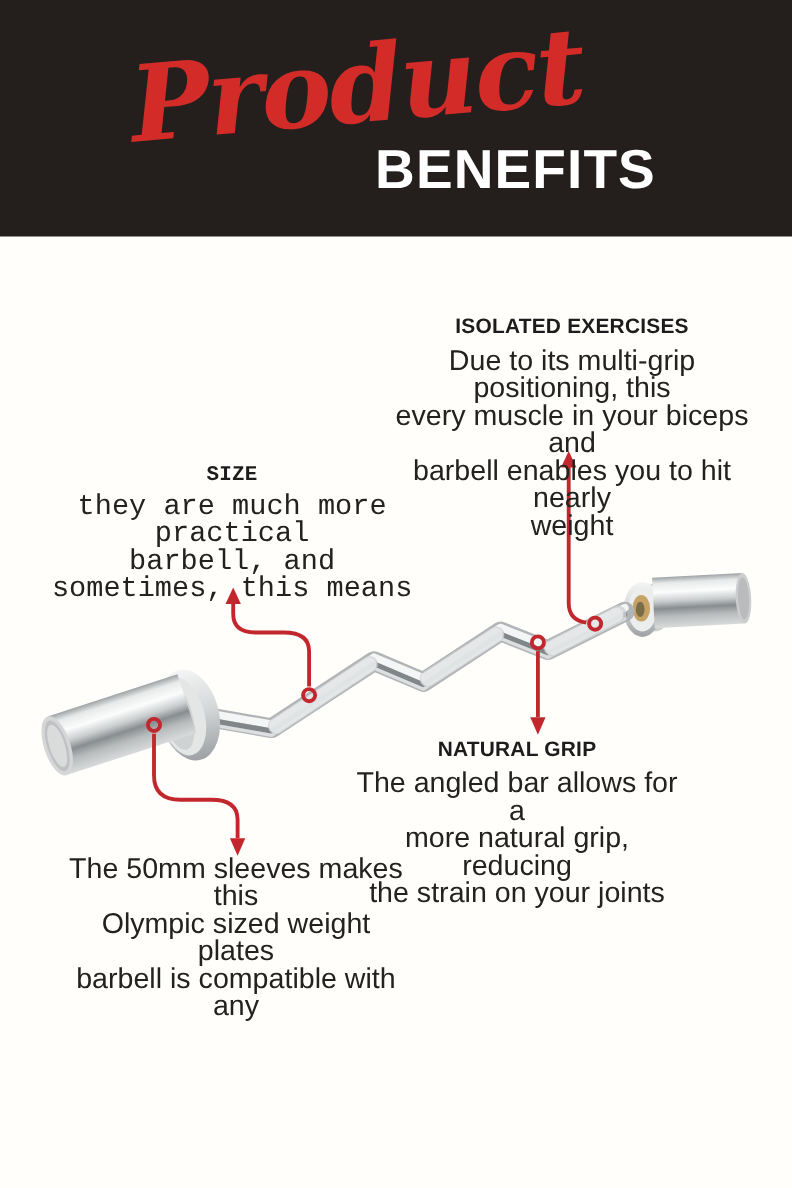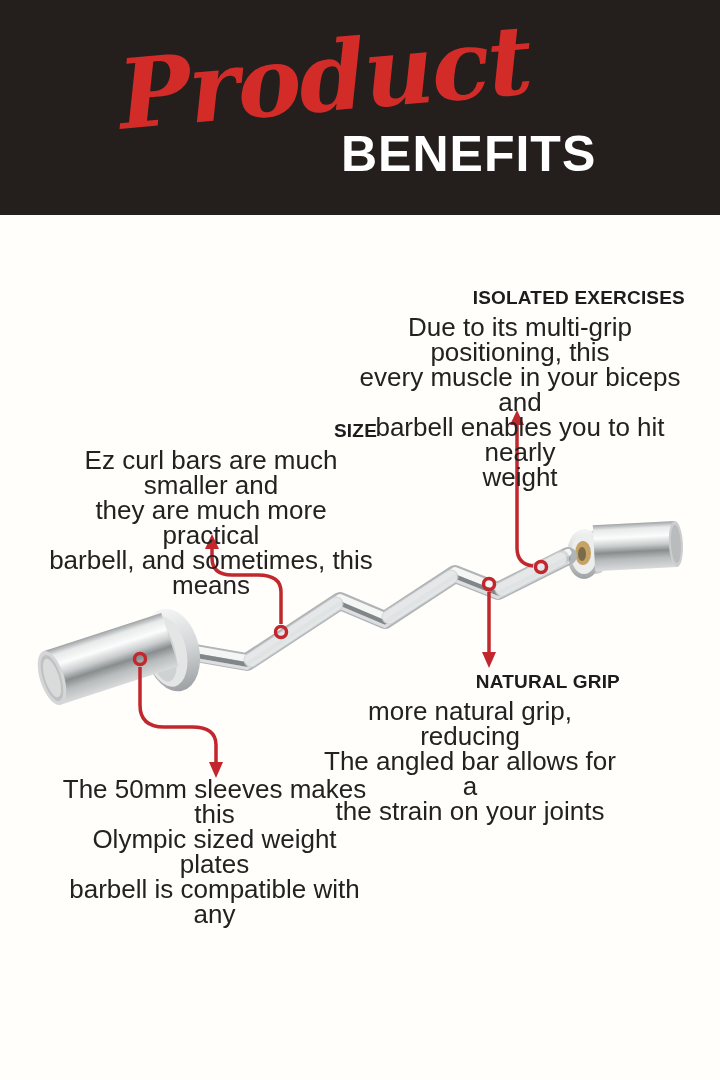--- a/index.html
+++ b/index.html
@@ -18,24 +18,24 @@
     font-size:96px;line-height:1;color:#d32c28;
     transform:rotate(-5deg);letter-spacing:-2px;
   }
   #main-word{
     position:absolute;left:341px;top:129px;
     font-size:50px;line-height:1;font-weight:bold;color:#ffffff;
     letter-spacing:1px;
   }
   
   .benefit{position:absolute;text-align:center;color:#1d1b1b;}
-  .b-title{font-weight:bold;font-size:19px;line-height:22px;margin-bottom:6px;letter-spacing:.2px;text-align:right;}
+  .b-title{font-weight:bold;font-size:19px;line-height:22px;margin-bottom:6px;letter-spacing:.2px;}
   .b-line{font-size:26px;line-height:25px;color:#242221;}
   #benefit-isolated{left:355px;top:287px;width:330px;}
-  #benefit-size{left:45px;top:420px;width:332px;}
+  #benefit-size{left:45px;top:420px;width:332px;font-family:Liberation Mono, monospace;}
   #benefit-natural{left:320px;top:671px;width:300px;}
   #benefit-compat{left:62px;top:777px;width:305px;}
   
   #art{position:absolute;left:0;top:0;width:720px;height:1080px;}
 </style>
 </head>
 <body>
 
 <div id="canvas">
 
@@ -136,29 +136,28 @@
   <div class="benefit" id="benefit-isolated">
     <div class="b-title">ISOLATED EXERCISES</div>
     <div class="b-line">Due to its multi-grip positioning, this</div>
     <div class="b-line">every muscle in your biceps and</div>
     <div class="b-line">barbell enables you to hit nearly</div>
     <div class="b-line">weight</div>
   </div>
 
   <div class="benefit" id="benefit-size">
     <div class="b-title">SIZE</div>
-    <div class="b-line">Ez curl bars are much smaller and</div>
     <div class="b-line">they are much more practical</div>
     <div class="b-line">barbell, and sometimes, this means</div>
   </div>
 
   <div class="benefit" id="benefit-natural">
     <div class="b-title">NATURAL GRIP</div>
+    <div class="b-line">The angled bar allows for a</div>
     <div class="b-line">more natural grip, reducing</div>
-    <div class="b-line">The angled bar allows for a</div>
     <div class="b-line">the strain on your joints</div>
   </div>
 
   <div class="benefit" id="benefit-compat">
     <div class="b-line">The 50mm sleeves makes this</div>
     <div class="b-line">Olympic sized weight plates</div>
     <div class="b-line">barbell is compatible with any</div>
   </div>
 
 </div>

